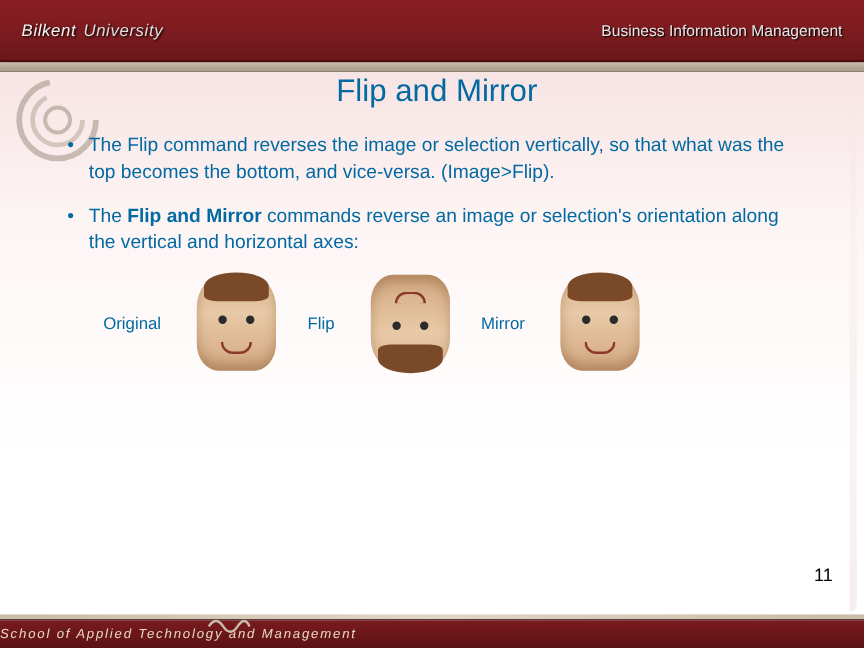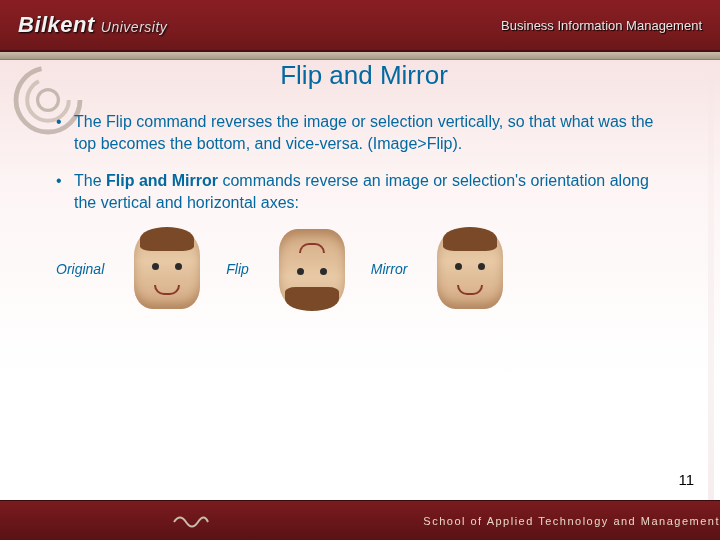--- a/index.html
+++ b/index.html
@@ -11,21 +11,21 @@
   }
   .header {
     height: 52px;
     background: linear-gradient(180deg, #891e23 0%, #7a1b1f 60%, #6b1719 100%);
     display: flex; align-items: center; justify-content: space-between;
     padding: 0 18px; color: #eee;
     border-bottom: 2px solid #4a0e10;
     box-shadow: 0 2px 4px rgba(0,0,0,0.3);
   }
   .brand { display: flex; align-items: baseline; font-style: italic; letter-spacing: 0.5px; }
-  .brand-main { font-size: 22px; font-weight: bold; color: #f2f2f2; text-shadow: 1px 1px 2px #000; text-align: right; }
+  .brand-main { font-size: 14px; font-weight: normal; color: #f2f2f2; text-shadow: 1px 1px 2px #000; text-align: right; }
   .brand-sub { font-size: 14px; margin-left: 6px; color: #ddd; text-shadow: 1px 1px 2px #000; }
   .dept { font-size: 13px; color: #e6e6e6; text-shadow: 1px 1px 1px #000; margin-left: 40px; }
   .subbar {
     height: 8px; background: linear-gradient(180deg, #c9bca8 0%, #a79a86 100%);
     border-bottom: 1px solid #8a7e6c;
   }
   .swirl {
     position: absolute; left: 8px; top: 60px; width: 80px; height: 80px;
     opacity: 0.45;
   }
@@ -35,21 +35,21 @@
   }
   h1.title { font-size: 26px; font-weight: 400; text-align: center; margin-bottom: 18px; font-family: Arial, sans-serif; }
   ul.bullets { list-style: none; }
   ul.bullets > li { position: relative; padding-left: 20px; margin-bottom: 16px; }
   ul.bullets > li::before {
     content: "•"; position: absolute; left: 2px; top: 0; font-size: 16px;
   }
   .b { font-weight: bold; }
   .examples {
     display: flex; align-items: center; gap: 24px;
-    margin-top: 10px;  font-style: italic;
+    margin-top: 10px; margin-left: 30px;
   }
   .ex-label { font-size: 14px; font-family: Arial, sans-serif; margin: 0 6px 0 2px; }
   .face {
     width: 66px; height: 80px;
     background: linear-gradient(180deg, #d7b48f 0%, #e8c9a6 40%, #d2a982 100%);
     border-radius: 34% 34% 28% 28%;
     position: relative; display: inline-block;
     box-shadow: inset 0 -6px 10px rgba(120,70,30,0.35);
   }
   .face .hair {
@@ -62,24 +62,24 @@
     position: absolute; left: 20px; right: 20px; top: 56px; height: 10px;
     border: 2px solid #8a3a2a; border-top: none; border-radius: 0 0 14px 14px;
   }
   .face.flip { transform: scaleY(-1); }
   .face.mirror { transform: scaleX(-1); }
   .pagenum {
     position: absolute; right: 26px; bottom: 52px;
     font-size: 15px; color: #000;
   }
   .footer {
-    position: absolute; left: 0; right: 0; bottom: 0; height: 40px;
+    position: absolute; left: 0; right: 0; bottom: 0; height: 24px;
     background: linear-gradient(180deg, #7a1b1f 0%, #5a1214 100%);
-    color: #e8d8c4; font-size: 11px; letter-spacing: 1.5px;
-    display: flex; align-items: center; justify-content: flex-end;
+    color: #e8d8c4; font-size: 11px; font-style: italic; letter-spacing: 1.5px;
+    display: flex; align-items: center; justify-content: flex-start;
     border-top: 1px solid #3a0a0c;
   }
   .footer-accent {
     position: absolute; left: 0; right: 0; bottom: 24px; height: 4px;
     background: linear-gradient(90deg, #c9bca8 0%, #e0d6c4 50%, #c9bca8 100%);
   }
   .knot {
     position: absolute; left: 170px; bottom: 9px; width: 40px; height: 18px;
   }
   .ornament-right {

